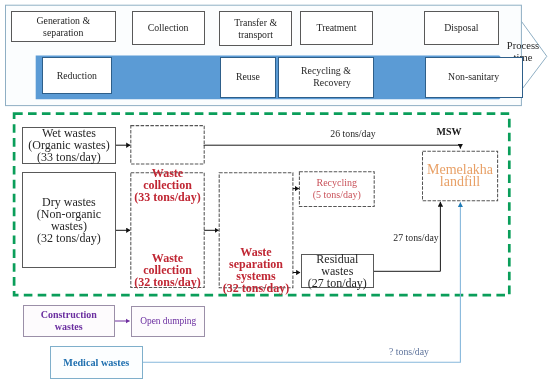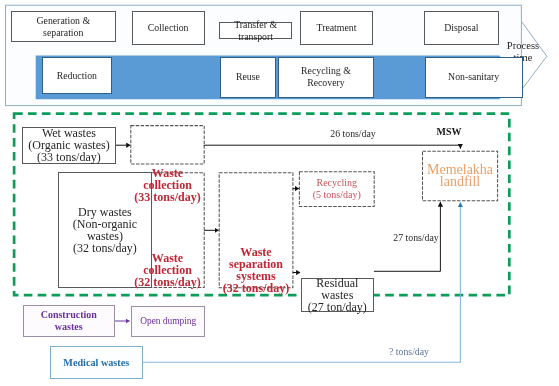--- a/index.html
+++ b/index.html
@@ -70,55 +70,55 @@
     <path d="M373.9 271.3 L440.4 271.3 L440.4 201.8" fill="none" stroke="#1a1a1a" stroke-width="1" marker-end="url(#ahw)"></path>
 
     <line x1="115" y1="321" x2="129.6" y2="321" stroke="#7030A0" stroke-width="1" marker-end="url(#ahp)"></line>
 
     <path d="M114.8 362.3 L460.4 362.3 L460.4 202.3" fill="none" stroke="#87B8DC" stroke-width="1.1" marker-end="url(#ahb)"></path>
   </svg>
 
   <div class="box stage" style="left:11px;top:11.3px;width:104.5px;height:31px;">Generation &amp;
 separation</div>
   <div class="box stage" style="left:131.6px;top:11.3px;width:73px;height:33.4px;">Collection</div>
-  <div class="box stage" style="left:218.8px;top:11.3px;width:73.6px;height:17px;margin-top:11px;">Transfer &amp;
+  <div class="box stage" style="left:218.8px;top:11.3px;width:73.6px;height:35px;">Transfer &amp;
 transport</div>
   <div class="box stage" style="left:299.7px;top:11.3px;width:73.6px;height:33.4px;">Treatment</div>
   <div class="box stage" style="left:424px;top:11.3px;width:74.7px;height:33.4px;">Disposal</div>
 
   <div class="lbl" style="left:496px;top:40.3px;width:54px;font-size:10.6px;color:#262626;line-height:11.3px;">Process
 time</div>
 
   <div class="box banditem" style="left:41.8px;top:57px;width:70px;height:37px;">Reduction</div>
   <div class="box banditem" style="left:220.1px;top:57px;width:55.6px;height:40.6px;">Reuse</div>
-  <div class="box banditem" style="left:277.5px;top:57px;width:96.8px;height:40.6px;">Recycling &amp;
+  <div class="box banditem" style="left:277.5px;top:57px;width:96.8px;height:40.6px;text-align:right;">Recycling &amp;
 Recovery</div>
   <div class="box banditem" style="left:424.7px;top:57px;width:98px;height:40.6px;">Non-sanitary</div>
 
   <div class="box srcbox" style="left:22.3px;top:126.5px;width:93.3px;height:37.9px;">Wet wastes
 (Organic wastes)
 (33 tons/day)</div>
-  <div class="box srcbox" style="left:22.3px;top:172.3px;width:93.3px;height:116px;margin-left:36px;">Dry wastes
+  <div class="box srcbox" style="left:22.3px;top:172.3px;width:93.3px;height:96px;">Dry wastes
 (Non-organic
 wastes)
 (32 tons/day)</div>
 
   <div class="box dashred" style="left:130.8px;top:125.6px;width:73.4px;height:38.3px;">Waste
 collection
 (33 tons/day)</div>
   <div class="box dashred" style="left:130.8px;top:172.7px;width:73.4px;height:114.8px;">Waste
 collection
 (32 tons/day)</div>
   <div class="box dashred" style="left:219.2px;top:172.7px;width:73.7px;height:115.1px;">Waste
 separation
 systems
 (32 tons/day)</div>
   <div class="box dashpink" style="left:299.4px;top:171.8px;width:74.8px;height:34.7px;">Recycling
 (5 tons/day)</div>
-  <div class="box srcbox" style="left:300.8px;top:253.8px;width:73.1px;height:34px;margin-top:24px;">Residual
+  <div class="box srcbox" style="left:300.8px;top:253.8px;width:73.1px;height:34px;">Residual
 wastes
 (27 ton/day)</div>
   <div class="box dashorange" style="left:422.5px;top:151.3px;width:75.1px;height:49.5px;">Memelakha
 landfill</div>
 
   <div class="lbl" style="left:398px;top:125.5px;width:30px;font-size:10px;font-weight:bold;color:#1a1a1a;margin-left:36px;">MSW</div>
   <div class="lbl" style="left:322px;top:128px;width:62px;">26 tons/day</div>
   <div class="lbl" style="left:385px;top:232px;width:62px;">27 tons/day</div>
 
   <div class="box purple" style="left:22.5px;top:304.9px;width:92.5px;height:32.1px;font-weight:bold;">Construction

